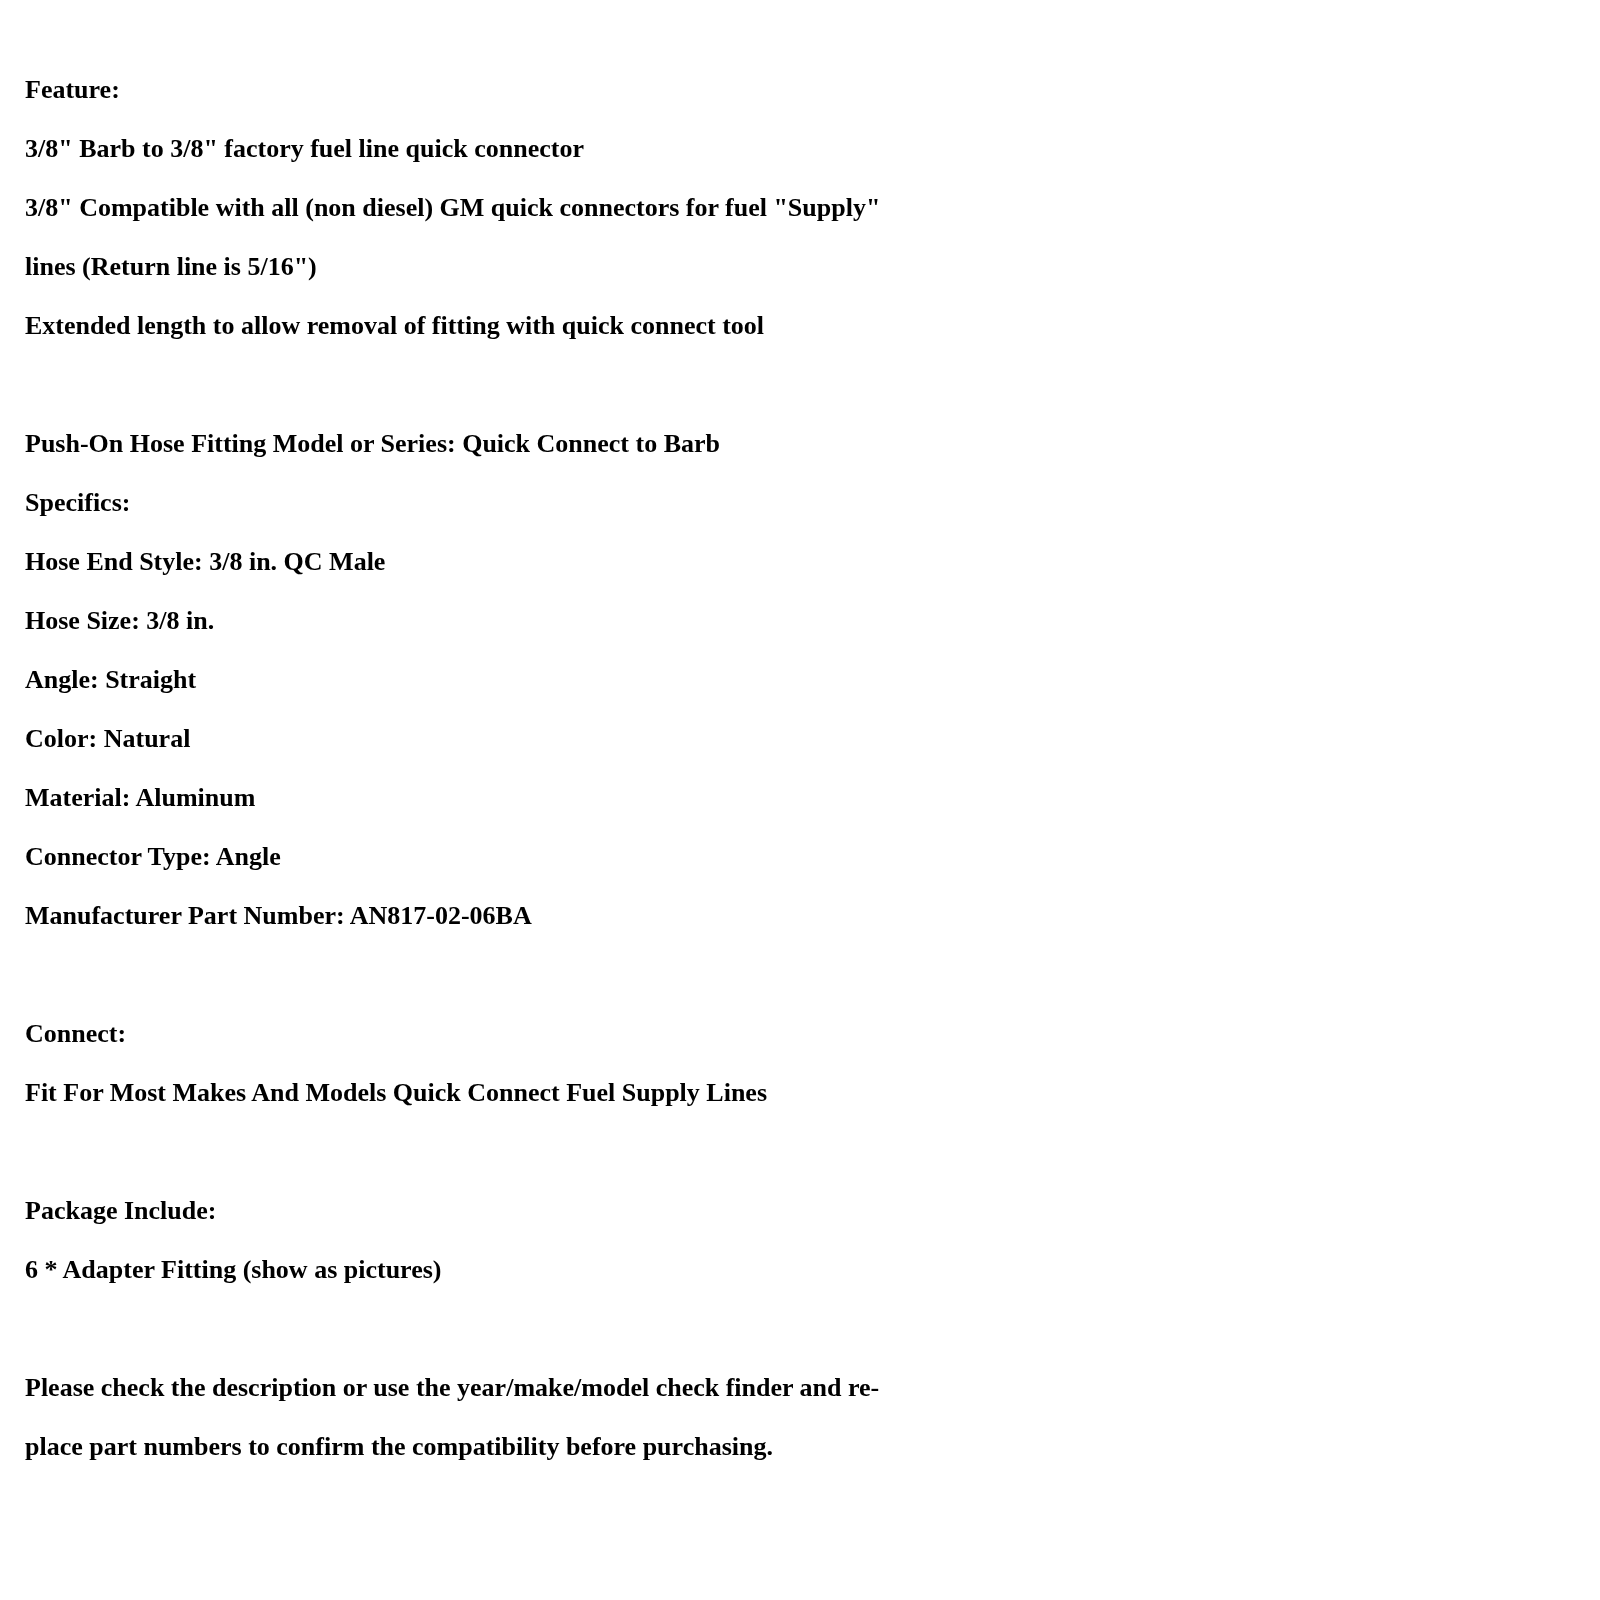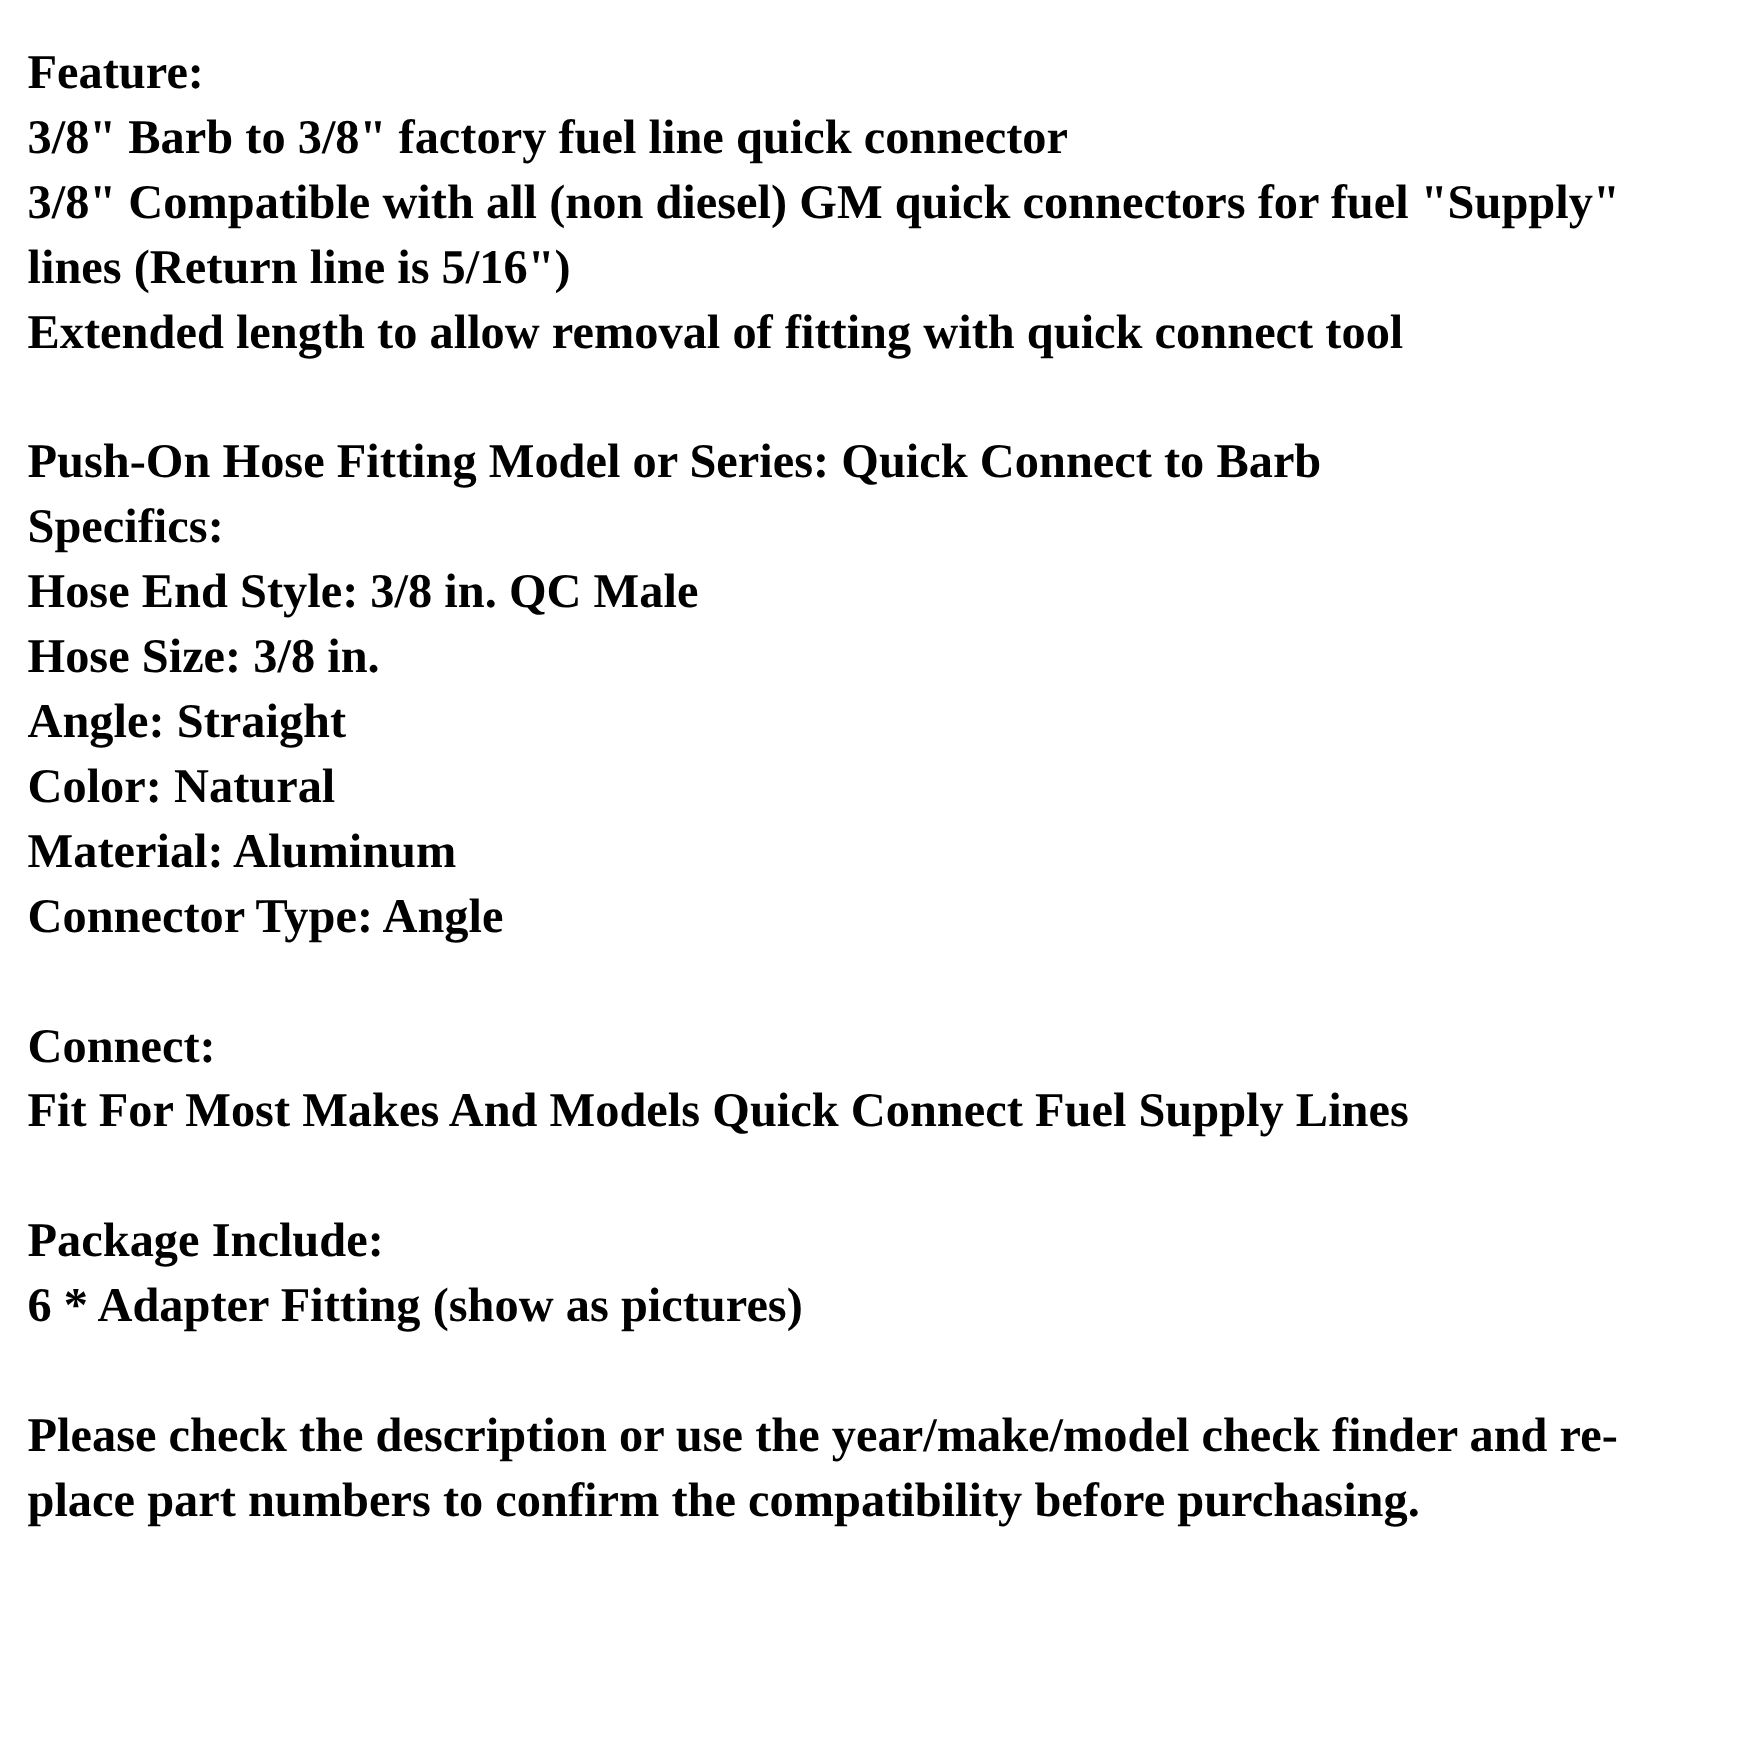--- a/index.html
+++ b/index.html
@@ -10,21 +10,22 @@
     width: 1600px;
     height: 1600px;
     background: #ffffff;
     color: #000000;
     font-family: "Liberation Serif", "DejaVu Serif", serif;
     font-weight: bold;
     overflow: hidden;
   }
   .doc {
     padding: 36px 11px 0 25px;
-    font-size: 44px;
+    font-size: 26px;
+    margin-top: 24px;
   }
   .sec {
     margin-bottom: 59px;
   }
   .line {
     line-height: 59px;
     white-space: nowrap;
     letter-spacing: 0px;
   }
 </style>
@@ -43,20 +44,21 @@
 
   <section class="sec">
     <div class="line">Push-On Hose Fitting Model or Series: Quick Connect to Barb</div>
     <div class="line">Specifics:</div>
     <div class="line">Hose End Style: 3/8 in. QC Male</div>
     <div class="line">Hose Size: 3/8 in.</div>
     <div class="line">Angle: Straight</div>
     <div class="line">Color: Natural</div>
     <div class="line">Material: Aluminum</div>
     <div class="line">Connector Type: Angle</div>
+    <div class="line">Manufacturer Part Number: AN817-02-06BA</div>
   </section>
 
   <section class="sec">
     <div class="line">Connect:</div>
     <div class="line">Fit For Most Makes And Models Quick Connect Fuel Supply Lines</div>
   </section>
 
   <section class="sec">
     <div class="line">Package Include:</div>
     <div class="line">6 * Adapter Fitting (show as pictures)</div>

